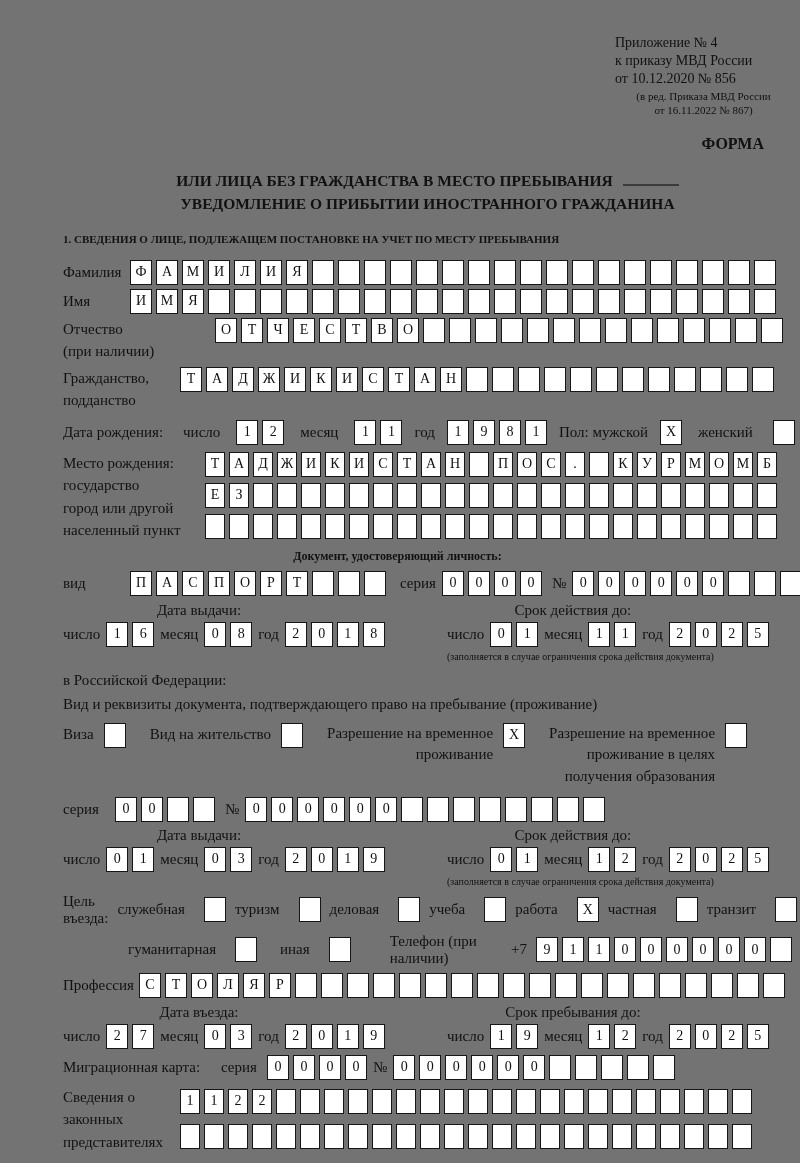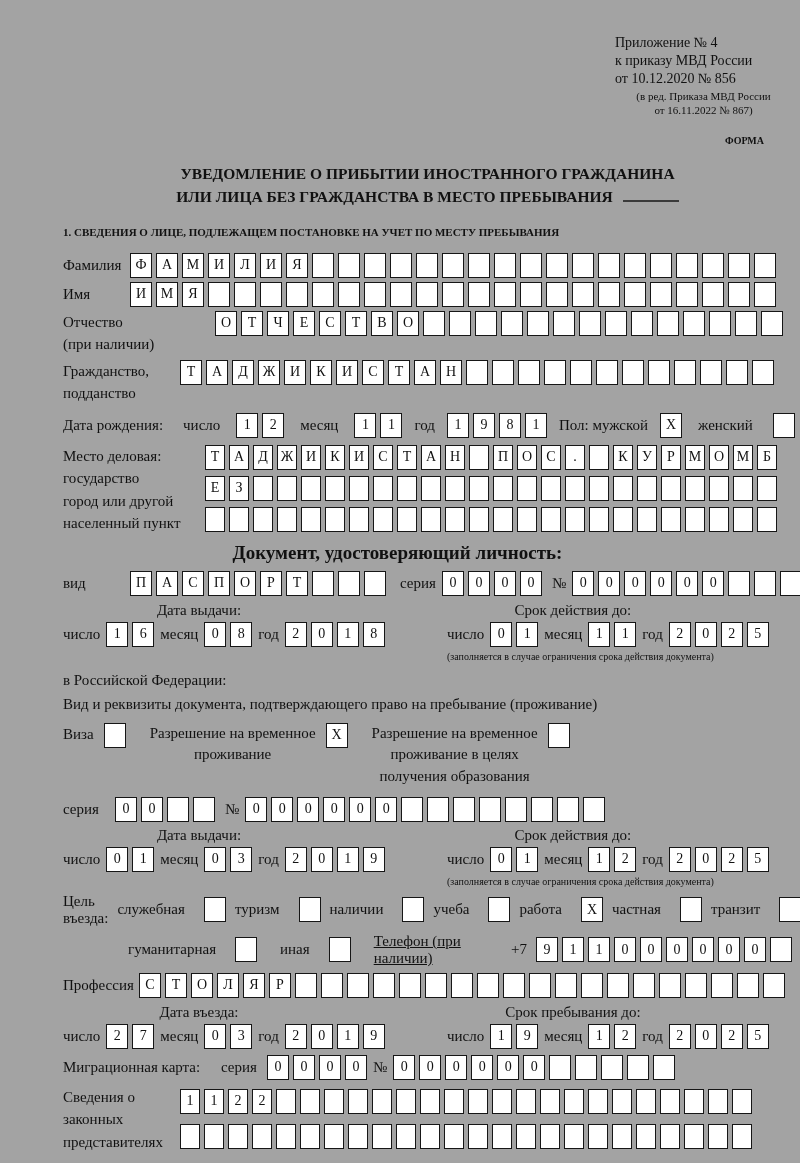--- a/index.html
+++ b/index.html
@@ -1,79 +1,79 @@
 <!DOCTYPE html>
 <html><head>
 <meta charset="utf-8">
 <style>
   html,body{margin:0;padding:0;background:#e8e8e8;}
   body{font-family:"Liberation Serif","DejaVu Serif",serif;color:#111;}
-  .page{position:relative;width:800px;height:1163px;margin:0 auto;background:#a3a3a3;
+  .page{position:relative;width:800px;height:1163px;margin:0 auto;background:#737373;
         box-sizing:border-box;padding:34px 8px 0 63px;overflow:hidden;}
   
   .hdr{margin-left:552px;font-size:14px;line-height:1.3;}
   .hdr-sub{margin-left:552px;font-size:11px;line-height:1.3;text-align:center;}
-  .forma{text-align:right;padding-right:28px;font-weight:bold;font-size:10px;margin-top:18px;}
+  .forma{text-align:right;padding-right:28px;font-weight:bold;font-size:16px;margin-top:18px;}
   .title{text-align:center;font-weight:bold;font-size:15.5px;margin-top:16px;line-height:1.5;}
   .blank{display:inline-block;width:56px;height:13px;border-bottom:2.5px solid #3a3a3a;margin-left:10px;}
   .sec1{font-weight:bold;font-size:11px;margin-top:17px;margin-bottom:15px;}
   
   .frow{display:flex;align-items:center;margin-bottom:4px;font-size:15px;}
   .frow.top{align-items:flex-start;}
   .flabel{flex:none;line-height:1.5;}
   .lline{display:block;}
   .w67{width:67px;}.w76{width:76px;}.w117{width:117px;}.w142{width:142px;}.w152{width:152px;}.w140{width:140px;}
   .grid{display:inline-flex;gap:4px;flex:none;}
   .cell{width:22px;height:25px;border:1.8px solid #161616;box-sizing:border-box;
         display:inline-flex;align-items:center;justify-content:center;font-size:14px;background:#fff;flex:none;}
   .grid.narrow .cell{width:20px;}
   .gridcol{display:flex;flex-direction:column;gap:6px;}
   .dlabel{flex:none;}
   .gap6{margin-left:6px;}.gap10{margin-left:10px;}.gap14{margin-left:14px;}.gap18{margin-left:18px;}
-  .dochead{text-align:center;font-weight:bold;font-size:19px;margin:7px 60px 7px 0;}
+  .dochead{text-align:center;font-weight:bold;font-size:12px;margin:7px 60px 7px 0;}
   
   .dates{display:flex;align-items:flex-start;margin-bottom:6px;font-size:15px;}
   .dcol{flex:none;}
   .dleft{width:352px;}
   .dleft .dhead{text-align:center;padding-right:80px;margin-bottom:3px;}
   .dright{margin-left:32px;}
   .dright .dhead{text-align:center;padding-right:70px;margin-bottom:3px;}
   .dline{display:flex;align-items:center;gap:6px;}
   .dnote{font-size:10px;margin-top:4px;white-space:nowrap;}
   .plain{font-size:15px;line-height:1.6;}
   
   .optrow{display:flex;align-items:flex-start;gap:24px;margin:7px 0 9px;font-size:15px;}
   .opt{display:flex;align-items:flex-start;gap:10px;}
   .olabel{line-height:1.5;}
-  .olabel.center{text-align:center;white-space:pre-line;line-height:1.45;}
+  .olabel.center{text-align:right;white-space:pre-line;line-height:1.45;}
   .purpose{display:flex;align-items:center;gap:9px;font-size:15px;margin-bottom:6px;flex-wrap:nowrap;}
   .purpose .opt{align-items:center;gap:19px;}
   .indent65{margin-left:65px;}
-  .phone-label{margin-left:14px;text-decoration:underline;}
+  .phone-label{margin-left:30px;}
   .phone-prefix{margin-left:10px;}
 </style>
 </head>
 <body>
 
 <div class="page">
 
   <div class="hdr">
     <div>Приложение № 4</div>
     <div>к приказу МВД России</div>
     <div>от 10.12.2020 № 856</div>
   </div>
   <div class="hdr-sub">
     <div>(в ред. Приказа МВД России</div>
     <div>от 16.11.2022 № 867)</div>
   </div>
   <div class="forma">ФОРМА</div>
 
   <div class="title">
+    <div><span>ИЛИ ЛИЦА БЕЗ ГРАЖДАНСТВА В МЕСТО ПРЕБЫВАНИЯ</span><span class="blank"></span></div>
     <div>УВЕДОМЛЕНИЕ О ПРИБЫТИИ ИНОСТРАННОГО ГРАЖДАНИНА</div>
-    <div><span>ИЛИ ЛИЦА БЕЗ ГРАЖДАНСТВА В МЕСТО ПРЕБЫВАНИЯ</span><span class="blank"></span></div>
   </div>
 
   <div class="sec1">1. СВЕДЕНИЯ О ЛИЦЕ, ПОДЛЕЖАЩЕМ ПОСТАНОВКЕ НА УЧЕТ ПО МЕСТУ ПРЕБЫВАНИЯ</div>
 
   <div class="frow">
     <span class="flabel w67">Фамилия</span>
     <span class="grid">
         <span class="cell">Ф</span>
         <span class="cell">А</span>
         <span class="cell">М</span>
@@ -220,21 +220,21 @@
         <span class="cell">X</span>
       </span>
     <span class="dlabel gap10">женский</span>
     <span class="grid gap14">
         <span class="cell">&nbsp;</span>
       </span>
   </div>
 
   <div class="frow top" style="margin-top:7px;">
     <span class="flabel w142">
-      <span class="lline">Место деловая:</span>
+      <span class="lline">Место рождения:</span>
       <span class="lline">государство</span>
       <span class="lline">город или другой</span>
       <span class="lline">населенный пункт</span>
     </span>
     <span class="gridcol">
       <span class="grid narrow">
           <span class="cell">Т</span>
           <span class="cell">А</span>
           <span class="cell">Д</span>
           <span class="cell">Ж</span>
@@ -403,20 +403,26 @@
   <div class="plain">Вид и реквизиты документа, подтверждающего право на пребывание (проживание)</div>
 
   <div class="optrow">
     <div class="opt">
       <span class="olabel">Виза</span>
       <span class="grid">
           <span class="cell">&nbsp;</span>
         </span>
     </div>
     <div class="opt">
+      <span class="olabel">Вид на жительство</span>
+      <span class="grid">
+          <span class="cell">&nbsp;</span>
+        </span>
+    </div>
+    <div class="opt">
       <span class="olabel center">Разрешение на временное
 проживание</span>
       <span class="grid">
           <span class="cell">X</span>
         </span>
     </div>
     <div class="opt">
       <span class="olabel center">Разрешение на временное
 проживание в целях
 получения образования</span>
@@ -509,21 +515,21 @@
           <span class="cell">&nbsp;</span>
         </span>
     </span>
     <span class="opt">
       <span>туризм</span>
       <span class="grid">
           <span class="cell">&nbsp;</span>
         </span>
     </span>
     <span class="opt">
-      <span>наличии</span>
+      <span>деловая</span>
       <span class="grid">
           <span class="cell">&nbsp;</span>
         </span>
     </span>
     <span class="opt">
       <span>учеба</span>
       <span class="grid">
           <span class="cell">&nbsp;</span>
         </span>
     </span>

